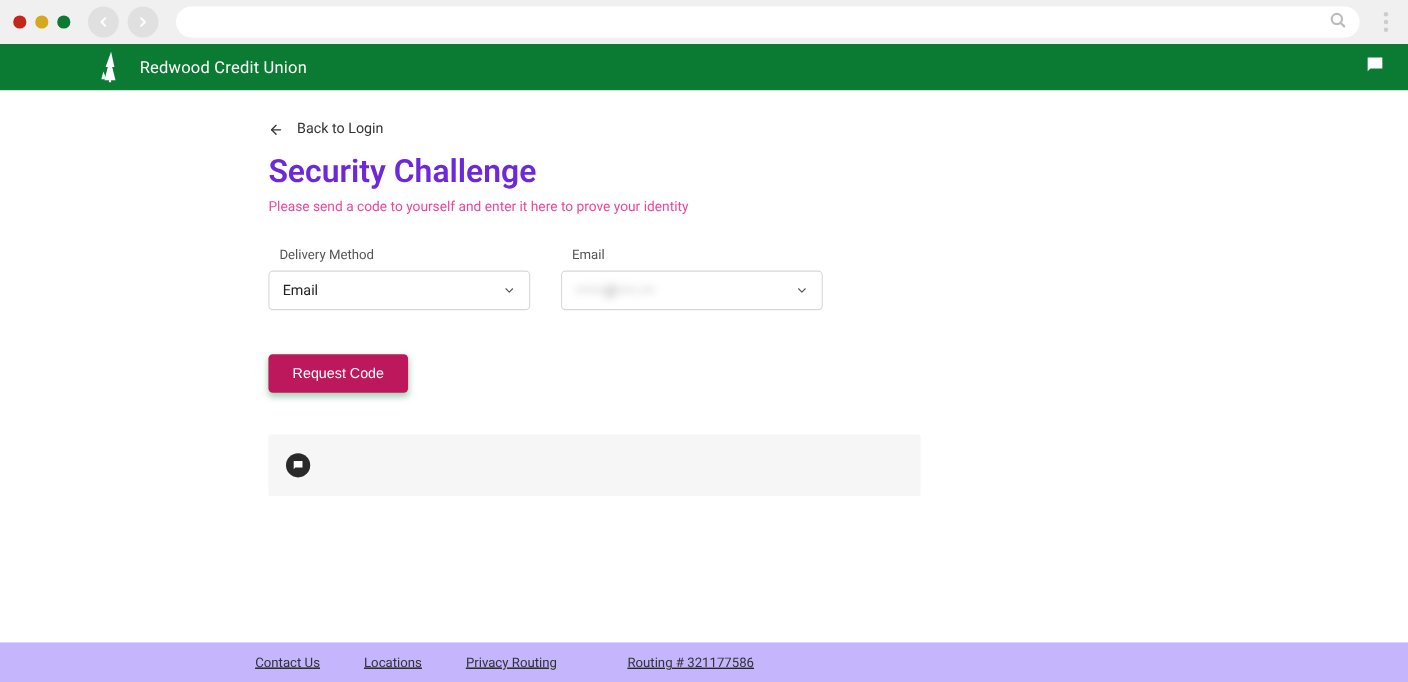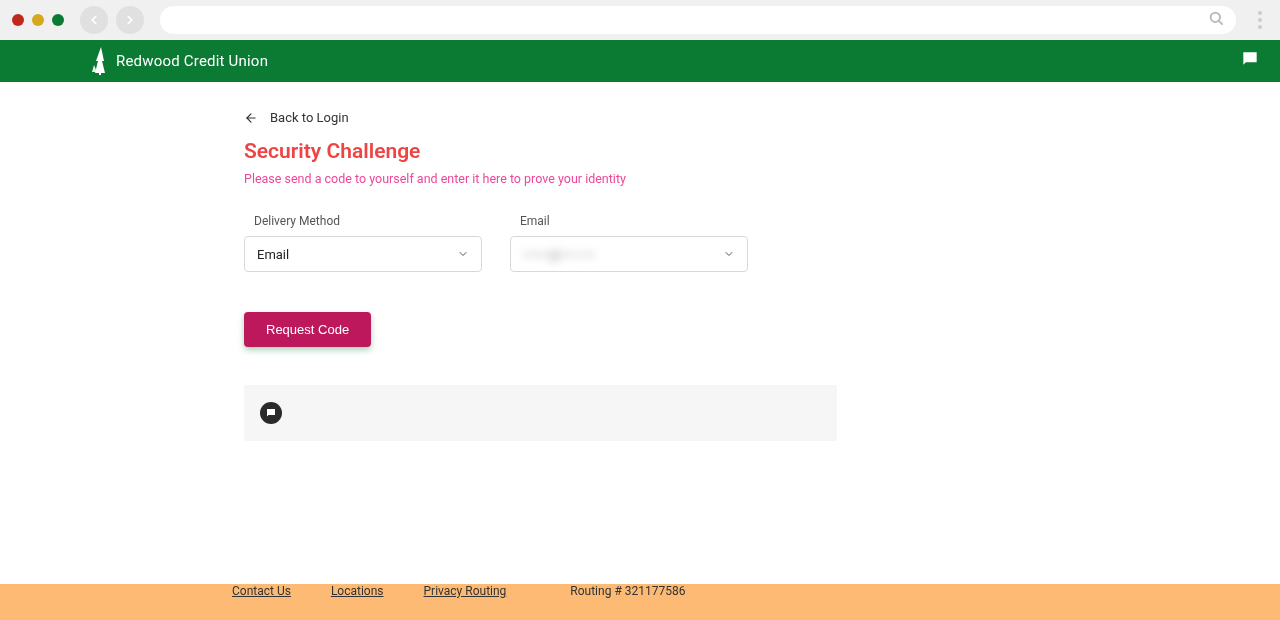--- a/index.html
+++ b/index.html
@@ -80,21 +80,21 @@
       height: 42px;
       background: #0b7b34;
       display: flex;
       align-items: center;
       justify-content: space-between;
       padding: 0 20px 0 92px;
     }
     .logo-area {
       display: flex;
       align-items: center;
-      gap: 6px;
+      gap: 17px;
       color: #ffffff;
     }
     .logo-icon svg {
       display: block;
     }
     .logo-text {
       font-size: 15px;
       font-weight: 400;
       letter-spacing: 0.2px;
     }
@@ -112,23 +112,23 @@
     .back-link {
       display: flex;
       align-items: center;
       gap: 12px;
       color: #333333;
       font-size: 13px;
       cursor: pointer;
       margin-bottom: 14px;
     }
     .page-title {
-      font-size: 21px;
+      font-size: 29px;
       font-weight: 600;
-      color: #ef4444;
+      color: #6d28d9;
       margin-bottom: 8px;
     }
     .page-subtitle {
       font-size: 12.5px;
       color: #ec4899;
       margin-bottom: 28px;
     }
     .form-row {
       display: flex;
       gap: 28px;
@@ -199,25 +199,27 @@
       color: #ffffff;
     }
     
     
     .footer {
       position: absolute;
       bottom: 0;
       left: 0;
       right: 0;
       height: 36px;
-      background: #fdba74;
-      display: flex;
+      background: #c4b5fd;
+      display: flex;
+      align-items: center;
       padding-left: 232px;
       gap: 40px;
       font-size: 12px;
+      text-decoration: underline;
     }
     .footer-link {
       color: #333333;
       text-decoration: underline;
       cursor: pointer;
     }
     .routing {
       color: #333333;
       margin-left: 24px;
     }

